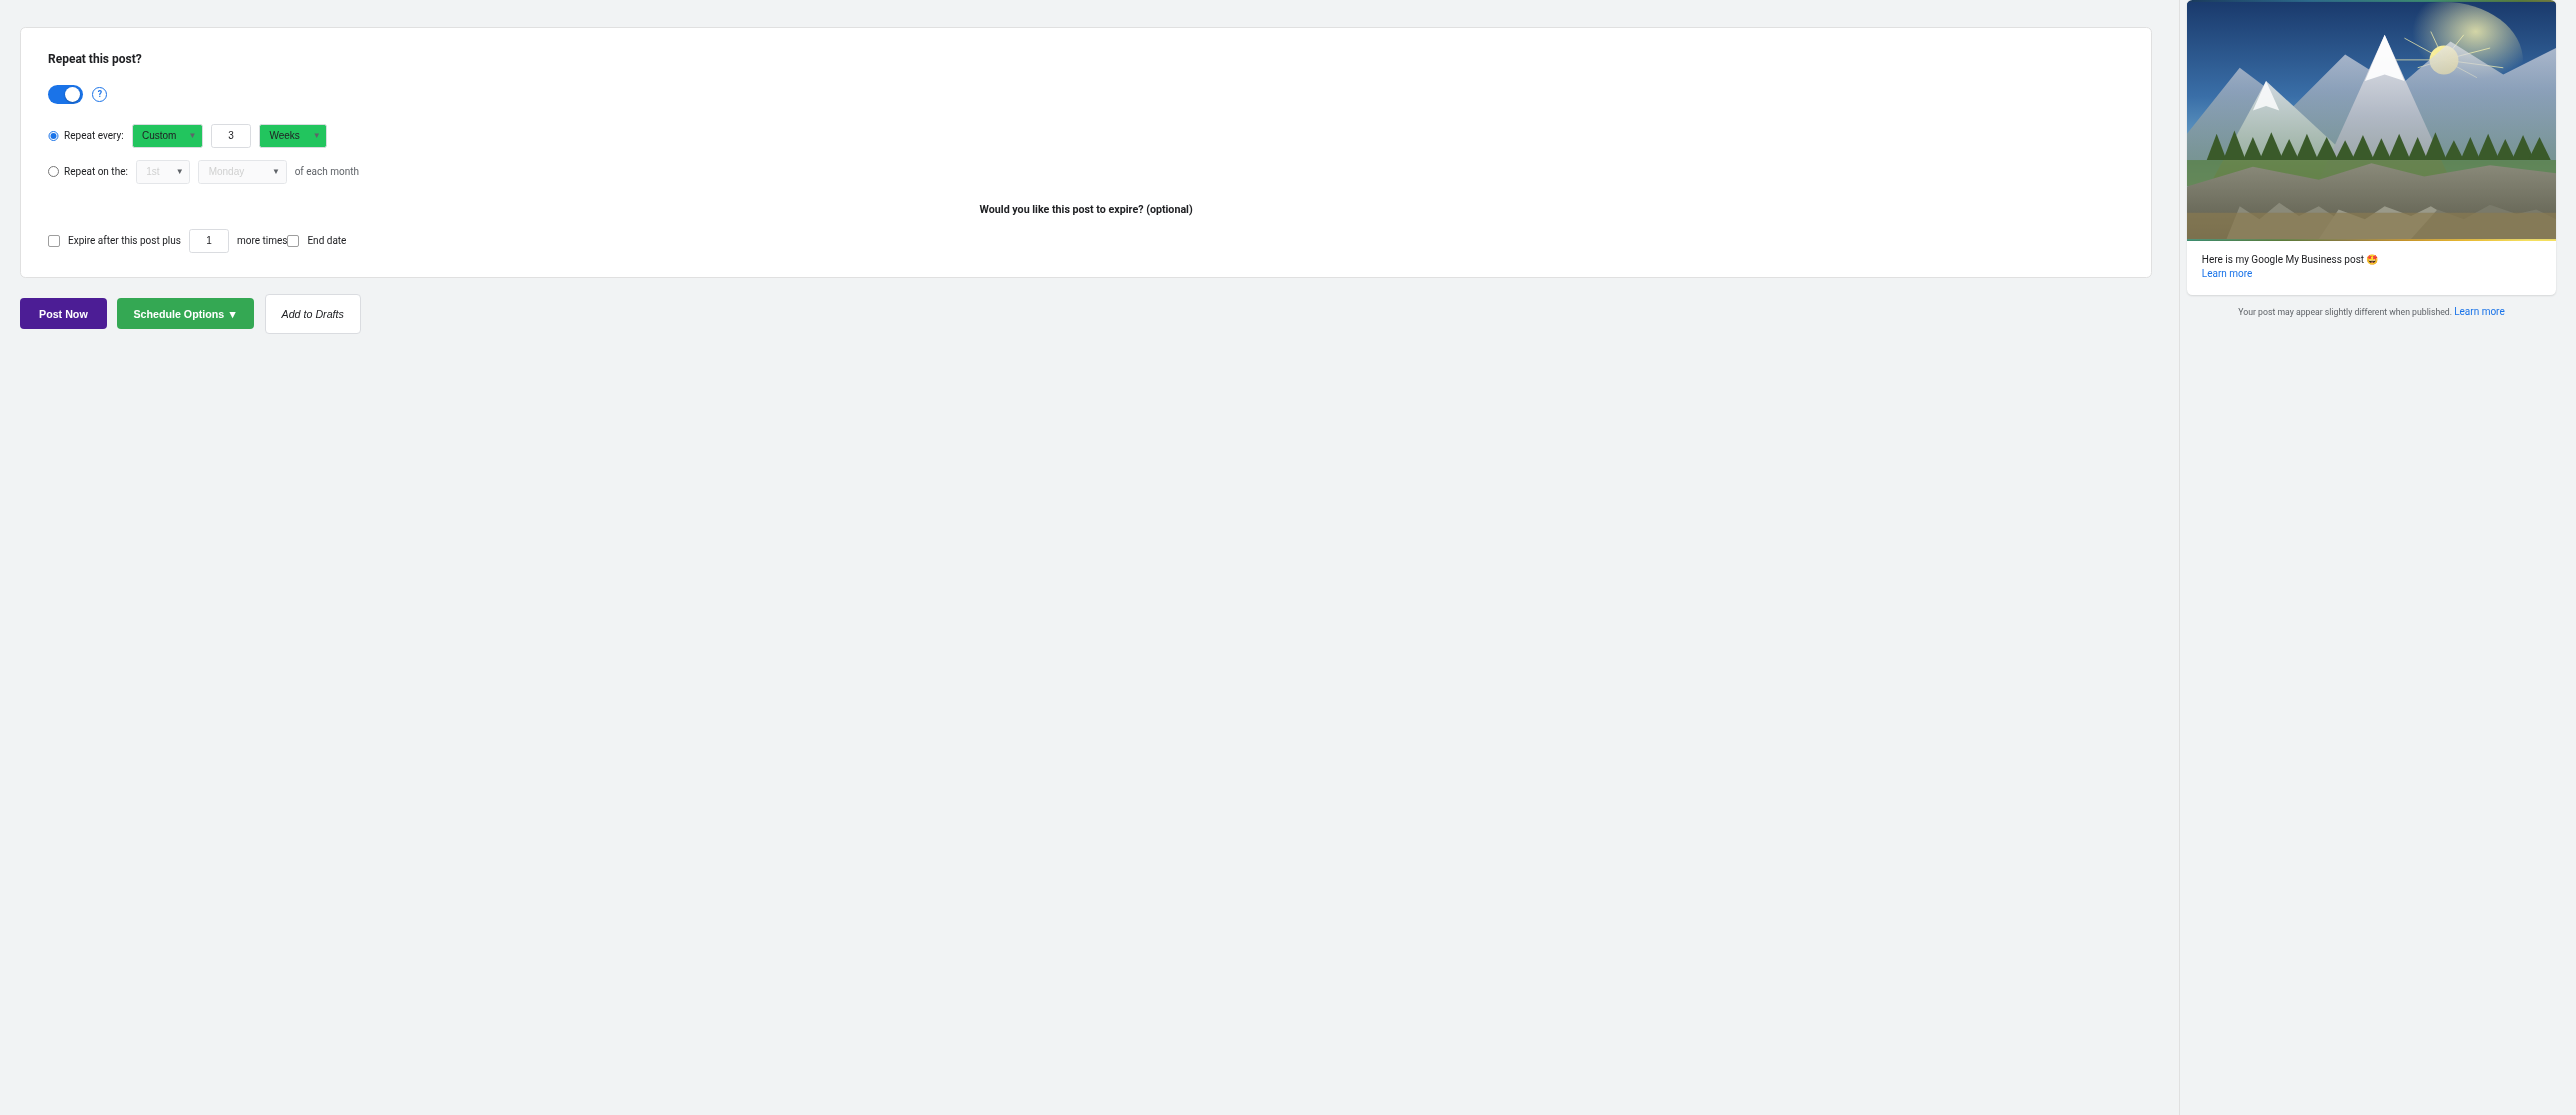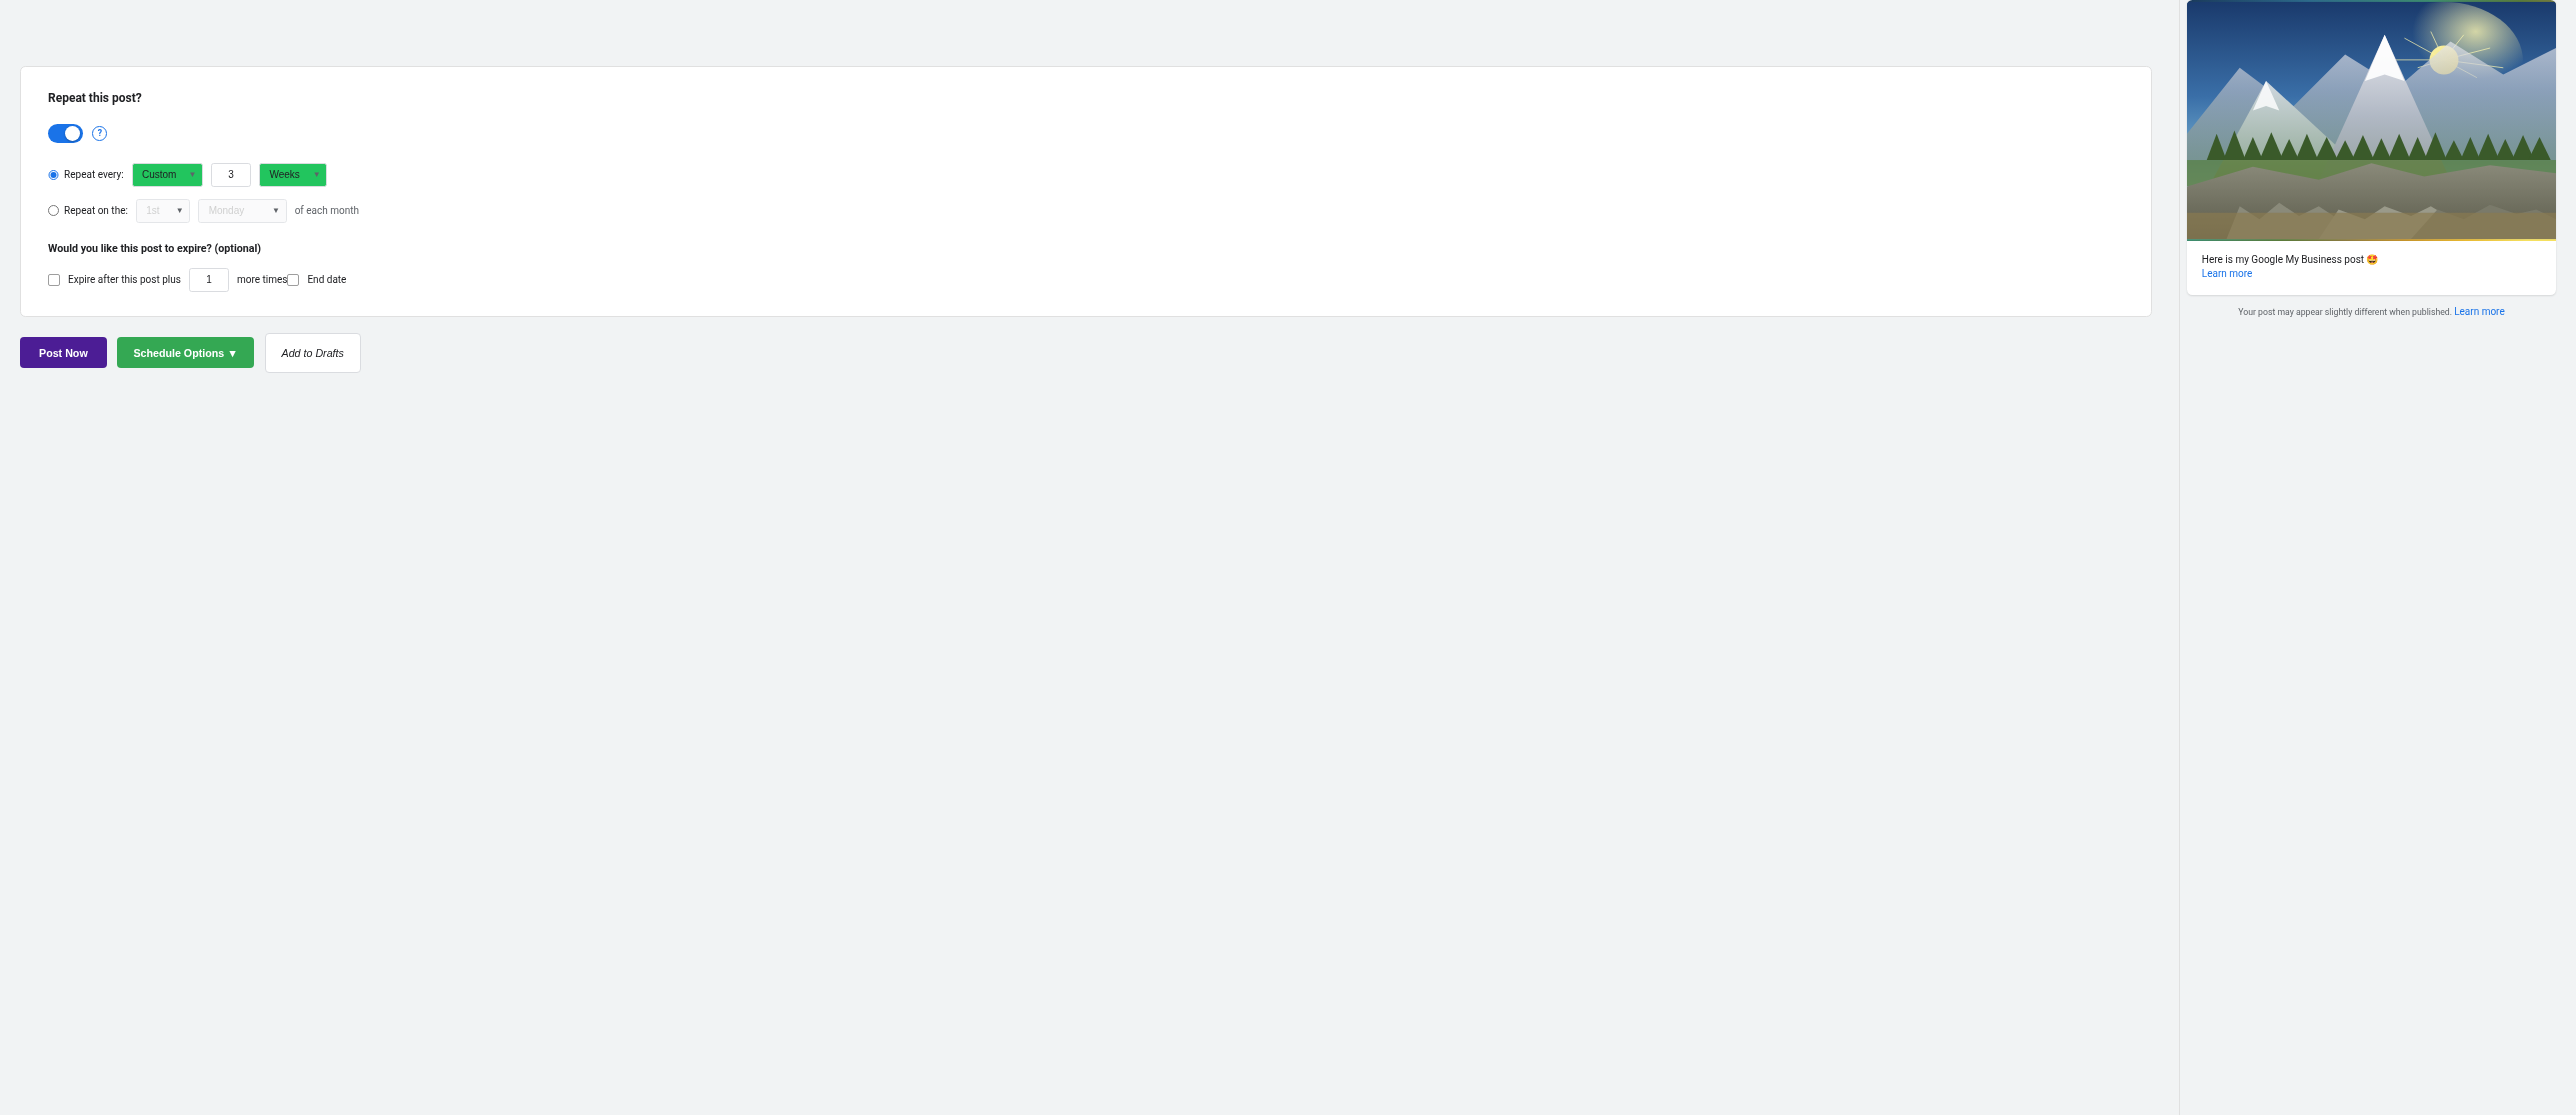--- a/index.html
+++ b/index.html
@@ -23,21 +23,20 @@
       display: flex;
       flex-direction: column;
       gap: 16px;
     }
 
     .card {
       background: #fff;
       border: 0.7px solid #e0e0e0;
       border-radius: 5.4px;
       padding: 24px 27px;
-      margin-top: 39px;
     }
 
     .card-title {
       font-size: 12px;
       font-weight: 700;
       color: #202124;
       margin-bottom: 19px;
     }
 
     .toggle-row {
@@ -165,20 +164,21 @@
     .of-each-month {
       font-size: 10px;
       color: #5f6368;
     }
 
     .section-title {
       font-size: 10.7px;
       font-weight: 700;
       color: #202124;
       margin-bottom: 13.4px;
+      text-align: center;
     }
 
     .expire-options {
       display: flex;
       flex-direction: row;
       gap: 0;
     }
 
     .expire-row {
       display: flex;

